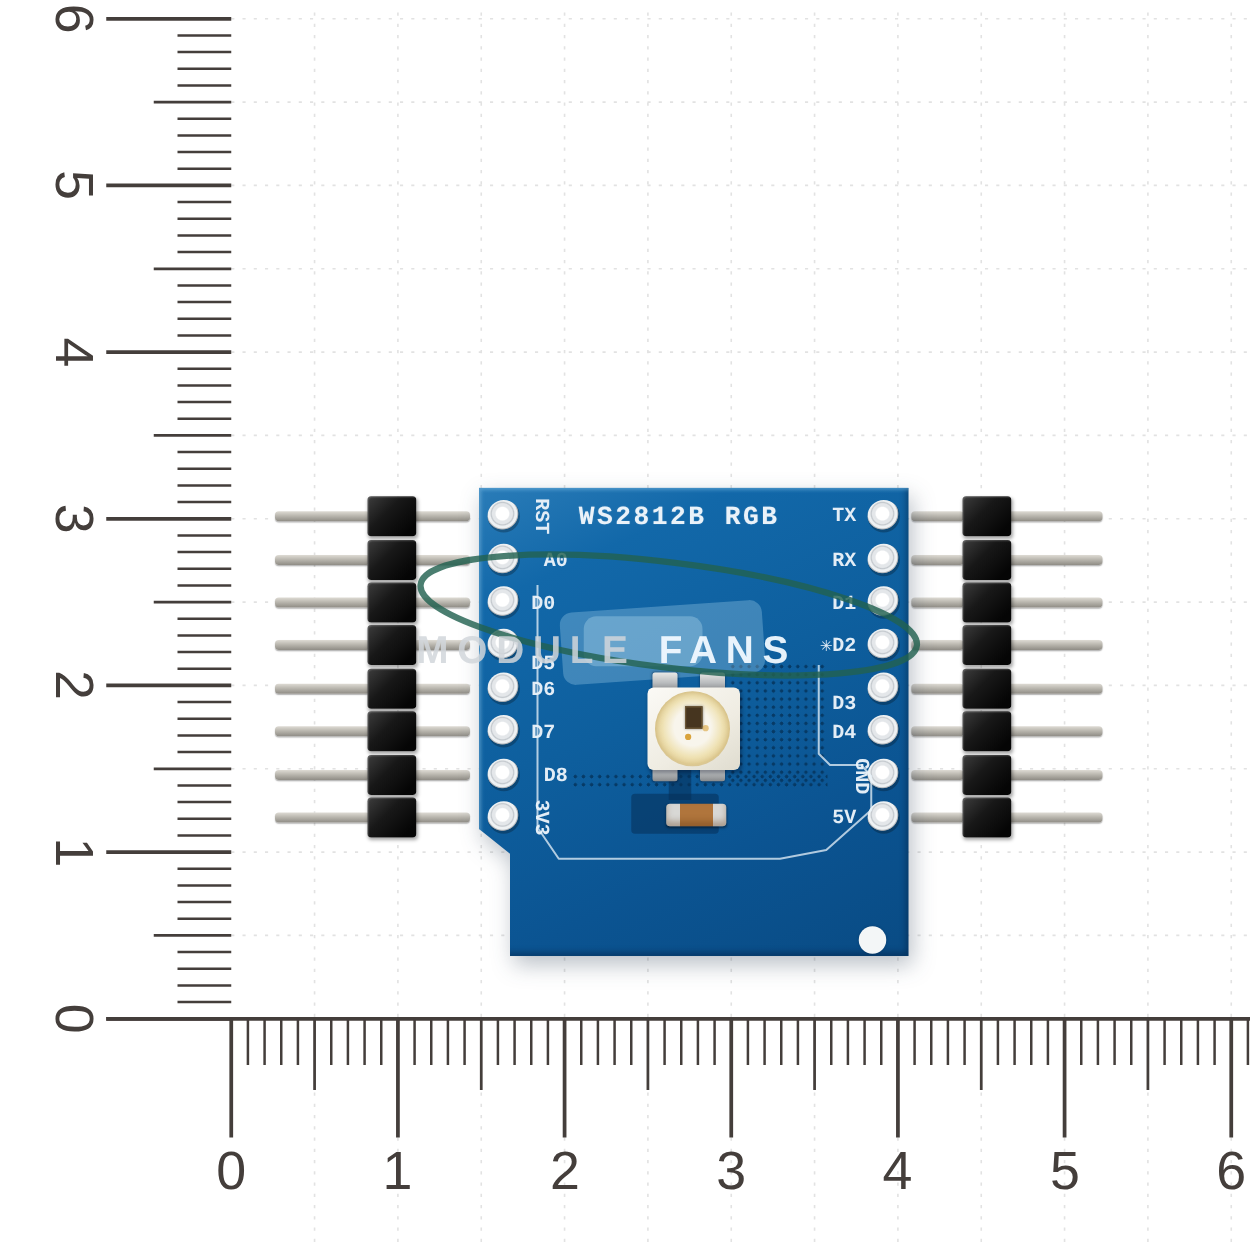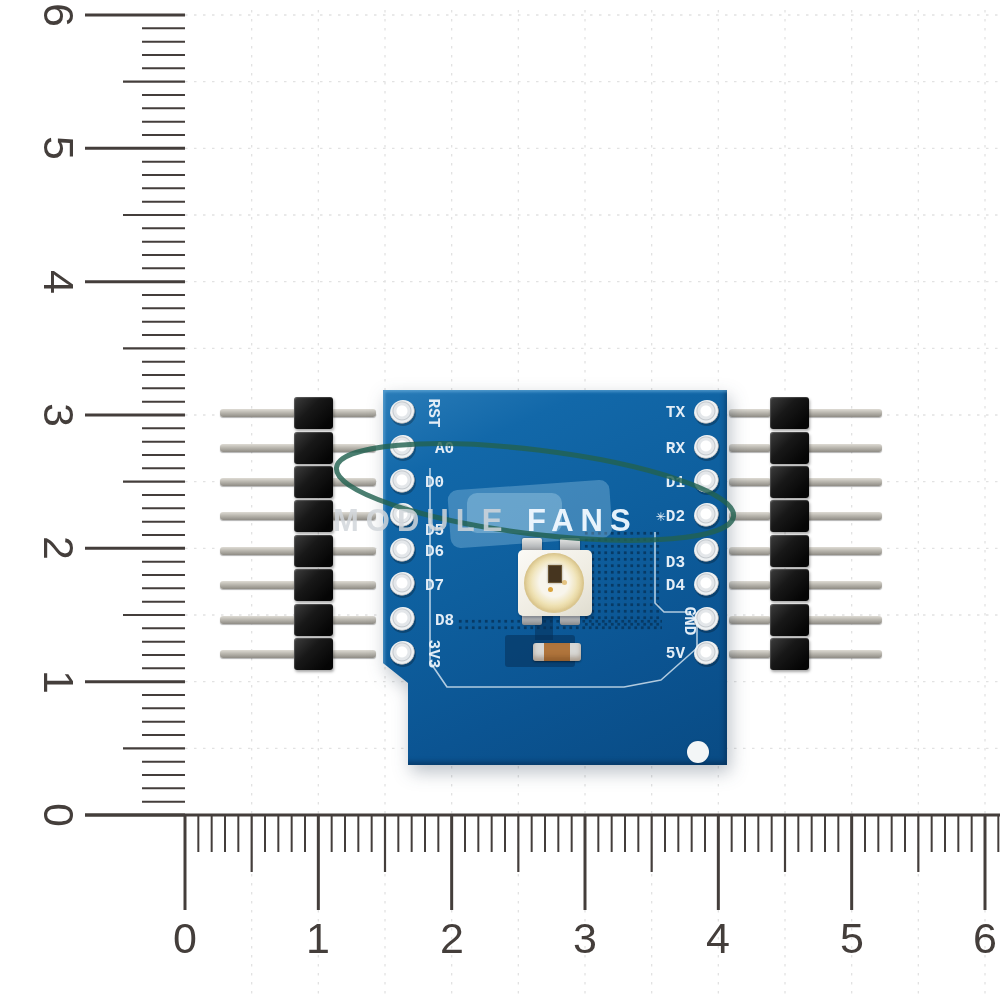--- a/index.html
+++ b/index.html
@@ -280,20 +280,21 @@
       <div class="pin" style="left:220px;top:650px;width:76px"></div>
       <div class="pin" style="left:331px;top:650px;width:45px"></div>
       <div class="pin" style="left:805px;top:650px;width:77px"></div>
       <div class="pin" style="left:729px;top:650px;width:42px"></div>
       <div class="hseg" style="left:294px;top:638px"></div>
       <div class="hseg" style="left:770px;top:638px"></div>
     </div>
 
   <div id="pcb-wrap">
     <div id="pcb">
+      <div class="pcb-title">WS2812B RGB</div>
 
       <div class="dots" style="left:200px;top:140px;width:79px;height:97px"></div>
       <div class="dots" style="left:74px;top:228px;width:205px;height:14px"></div>
 
       <div class="glare" style="left:66px;top:95px;width:162px;height:58px;background:rgba(175,218,242,.30);transform:rotate(-4deg)"></div>
       <div class="glare" style="left:84px;top:103px;width:95px;height:40px;background:rgba(210,240,252,.28)"></div>
 
       <div class="trace-dark" style="left:122px;top:245px;width:70px;height:32px;border-radius:3px"></div>
       <div class="trace-dark" style="left:152px;top:226px;width:18px;height:24px"></div>
       <div class="cap"></div>

